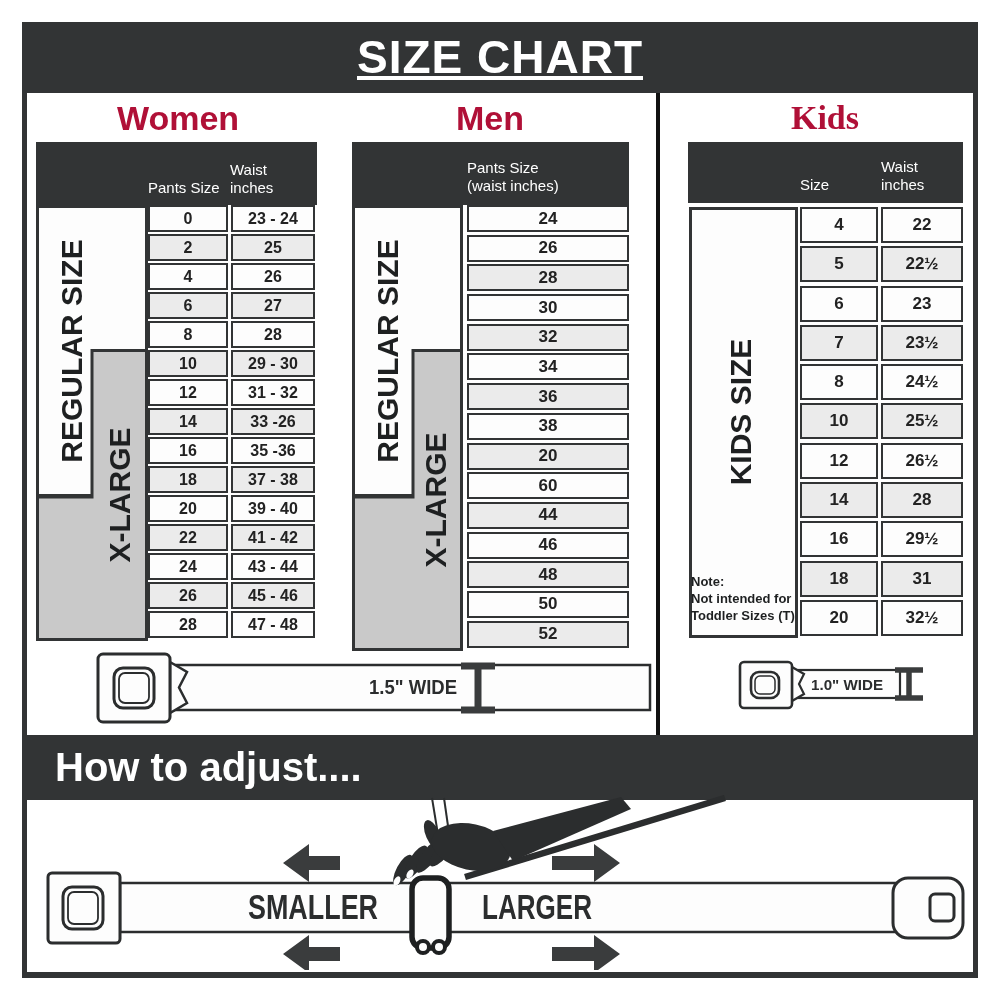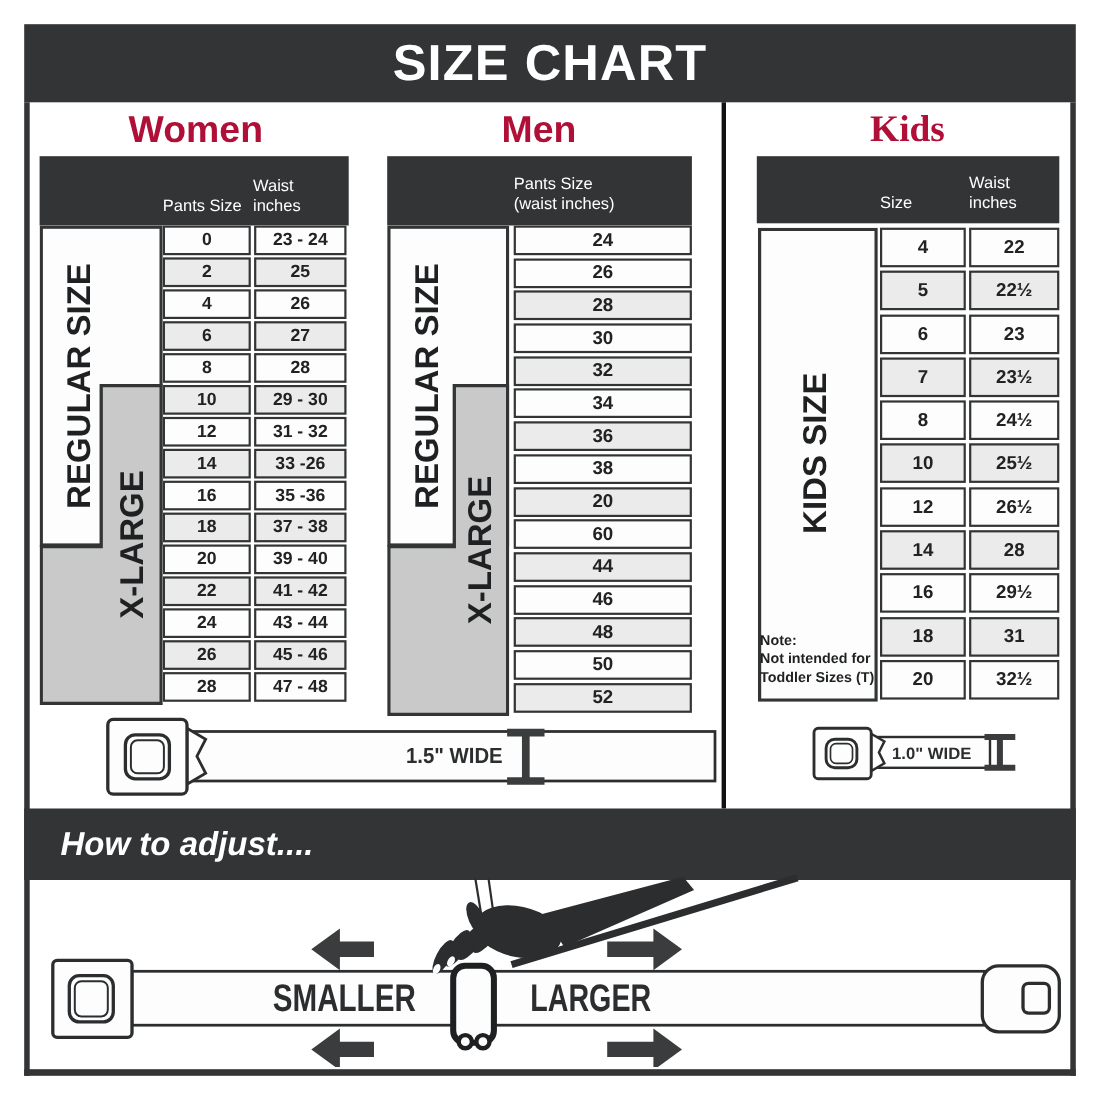--- a/index.html
+++ b/index.html
@@ -2,21 +2,21 @@
 <html><head>
 <meta charset="utf-8">
 <style>
   html,body{margin:0;padding:0;background:#fff;}
   #page{position:relative;width:1000px;height:1000px;background:#fff;
         font-family:"Liberation Sans",sans-serif;color:#222;overflow:hidden;}
   .abs{position:absolute;}
   .band{background:#323435;}
   #top-band{left:22px;top:22px;width:956px;height:71px;}
   #main-title{left:22px;top:22px;width:956px;height:71px;line-height:71px;text-align:center;
-              color:#fff;font-size:46px;font-weight:700;letter-spacing:1px;}
+              color:#fff;font-size:46px;font-weight:700;letter-spacing:1px;text-decoration:underline;}
   .side-border{background:#323435;}
   #border-left{left:22px;top:93px;width:5px;height:885px;}
   #border-right{left:973px;top:93px;width:5px;height:885px;}
   #border-bottom{left:22px;top:972px;width:956px;height:6px;}
   #section-divider{left:656px;top:93px;width:4px;height:642px;background:#111;}
   .col-heading{font-size:34px;font-weight:700;color:#b01037;text-align:center;height:44px;line-height:44px;}
   #women-heading{left:38px;top:96px;width:280px;}
   #men-heading{left:350px;top:96px;width:280px;}
   #kids-heading{left:685px;top:96px;width:280px;font-family:Liberation Serif, serif;}
   .table-header{background:#323435;color:#fff;}
@@ -41,21 +41,21 @@
   #kids-grid{left:800px;top:207px;grid-template-columns:78px 82px;row-gap:3.3px;}
   #kids-grid .cell{height:36px;font-size:17px;}
   #women-grid > div:nth-of-type(even) .cell{background:#ebebeb;}
   #men-grid > div:nth-of-type(odd) .cell{background:#ebebeb;}
   #men-grid > div:nth-of-type(1) .cell{background:#fdfdfd;}
   #kids-grid > div:nth-of-type(even) .cell{background:#ebebeb;}
   .vlabel-text{font-family:"Liberation Sans",sans-serif;font-weight:700;font-size:30px;fill:#1e2021;}
   #kids-note{left:691px;top:574px;width:108px;font-size:13px;font-weight:700;line-height:1.3;color:#1e2021;}
   #adjust-band{left:22px;top:735px;width:956px;height:65px;}
   #adjust-heading{left:55px;top:735px;width:600px;height:65px;line-height:65px;
-                  color:#fff;font-size:30px;font-weight:700;font-style:italic;}
+                  color:#fff;font-size:40px;font-weight:700;}
   svg text{font-family:"Liberation Sans",sans-serif;}
 </style>
 </head>
 <body>
 
 <div id="page">
 
   <div class="abs band" id="top-band"></div>
   <div class="abs" id="main-title">SIZE CHART</div>
 

